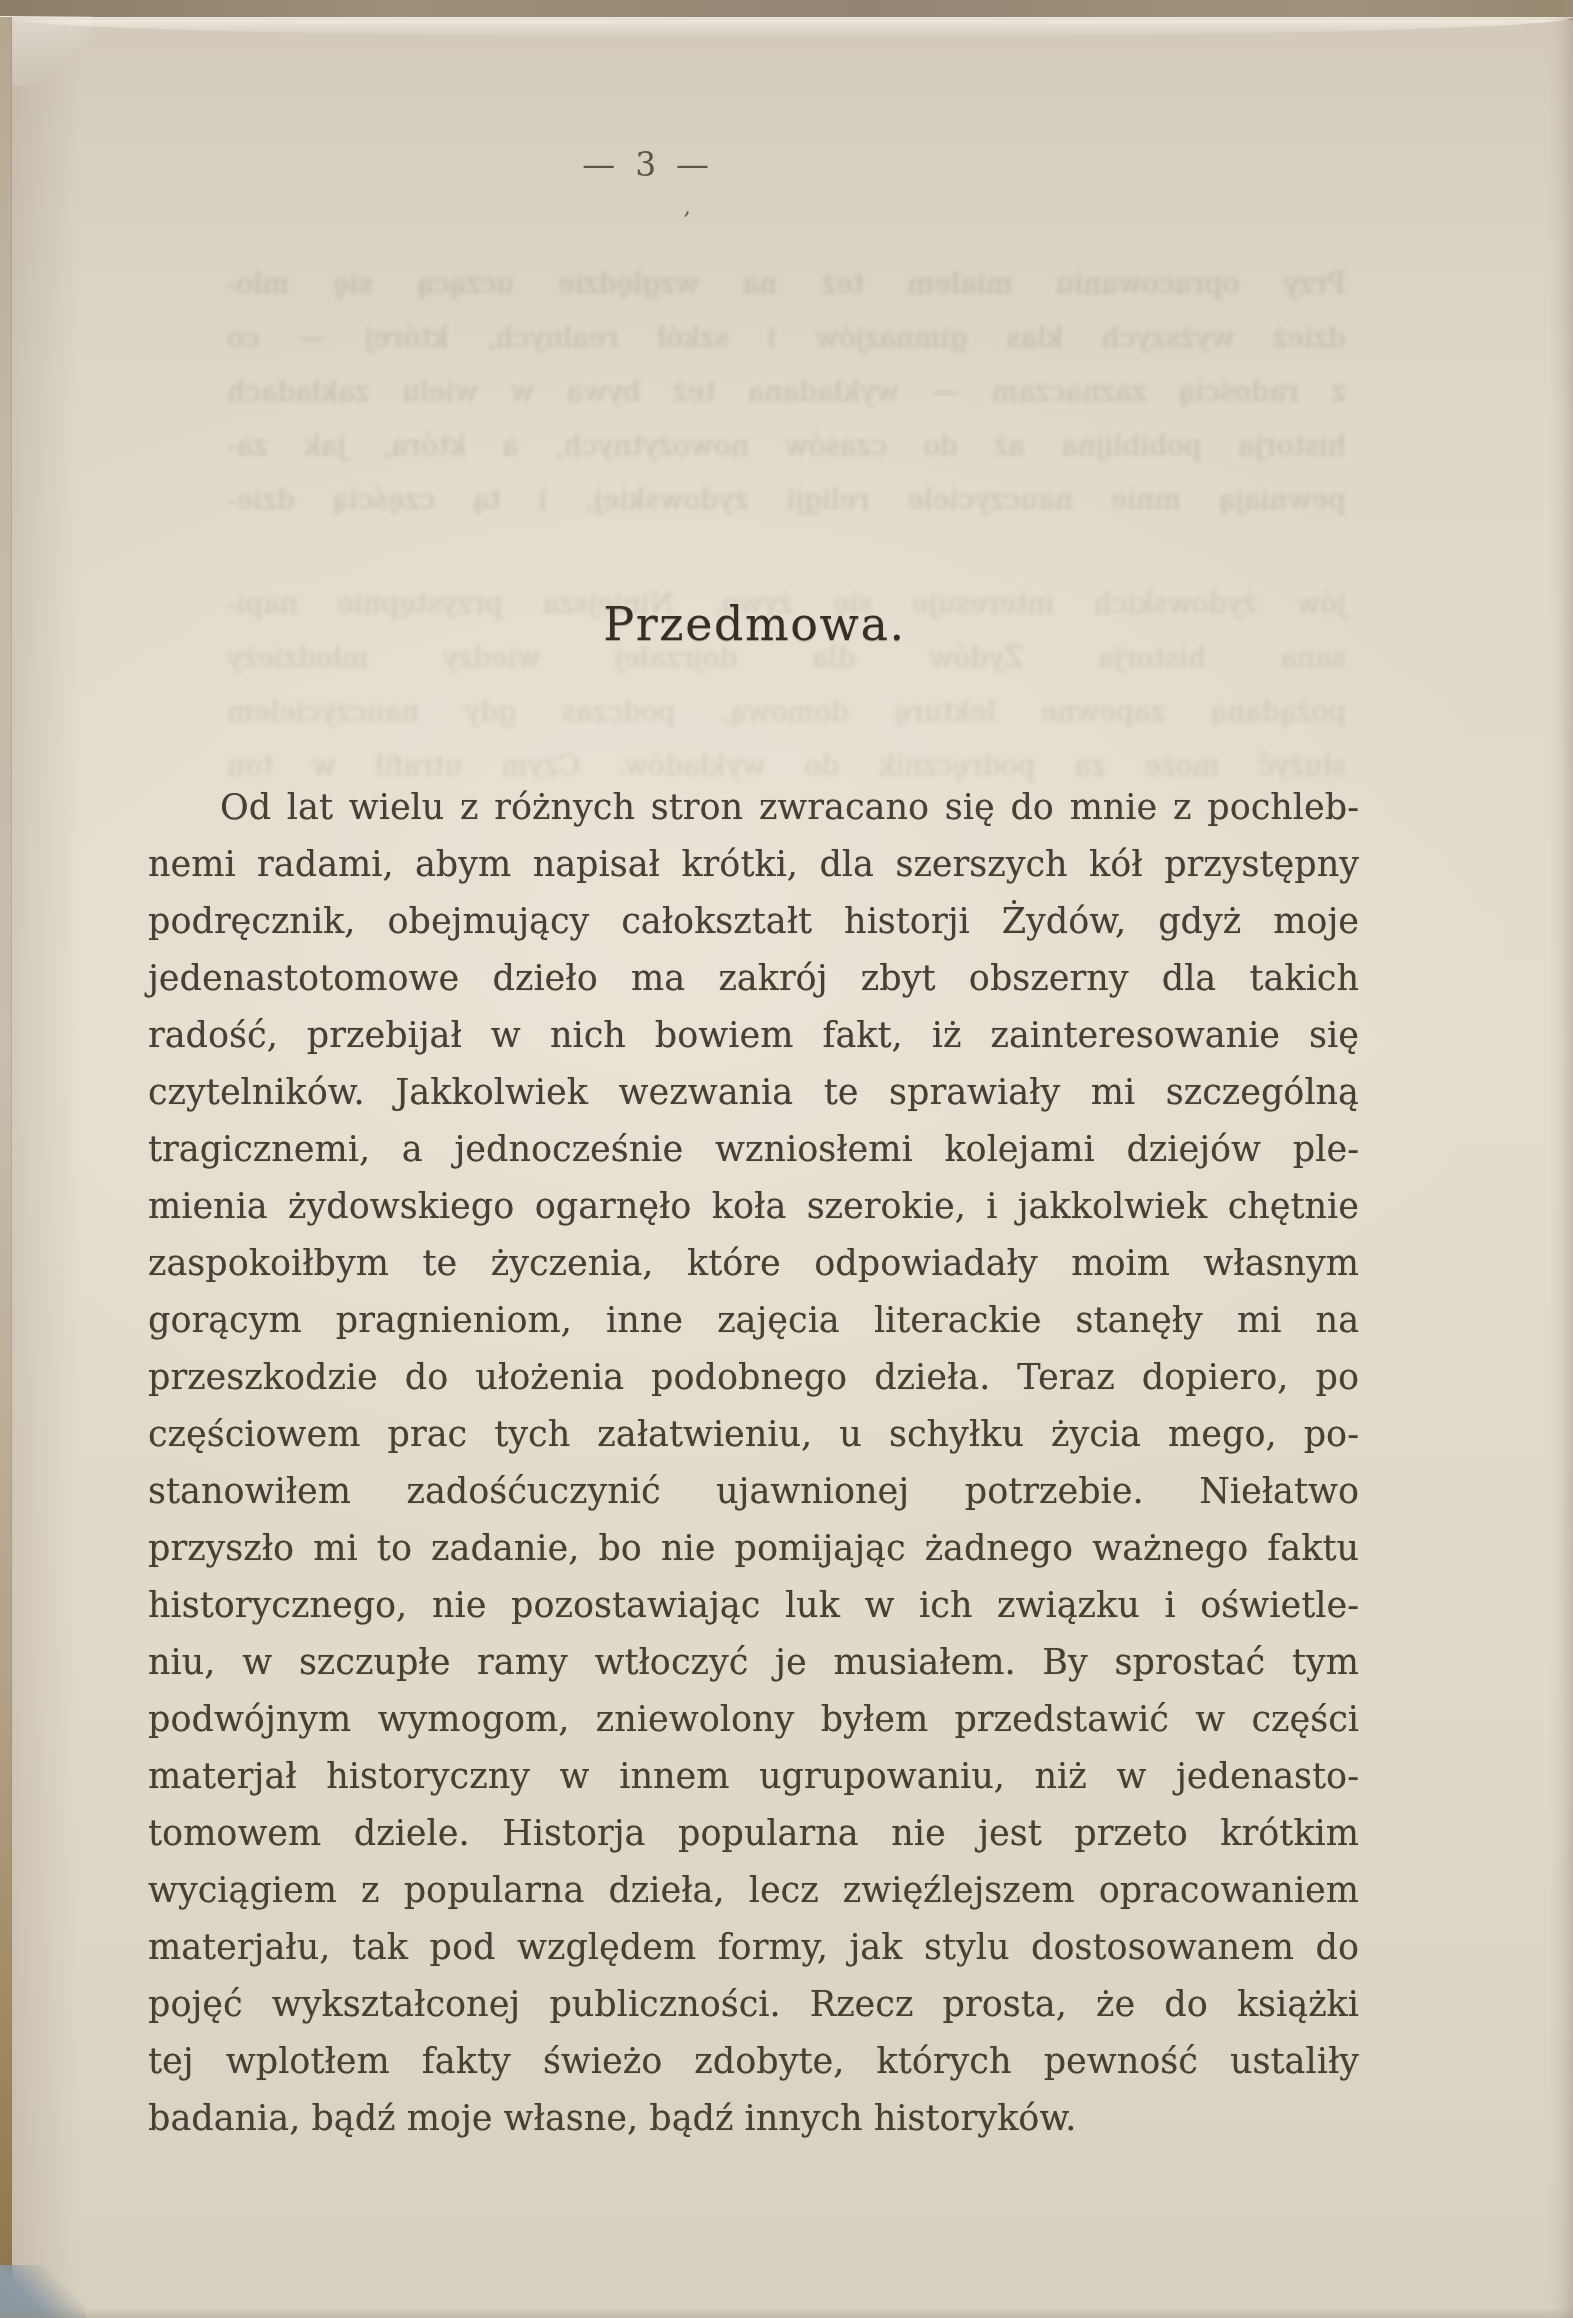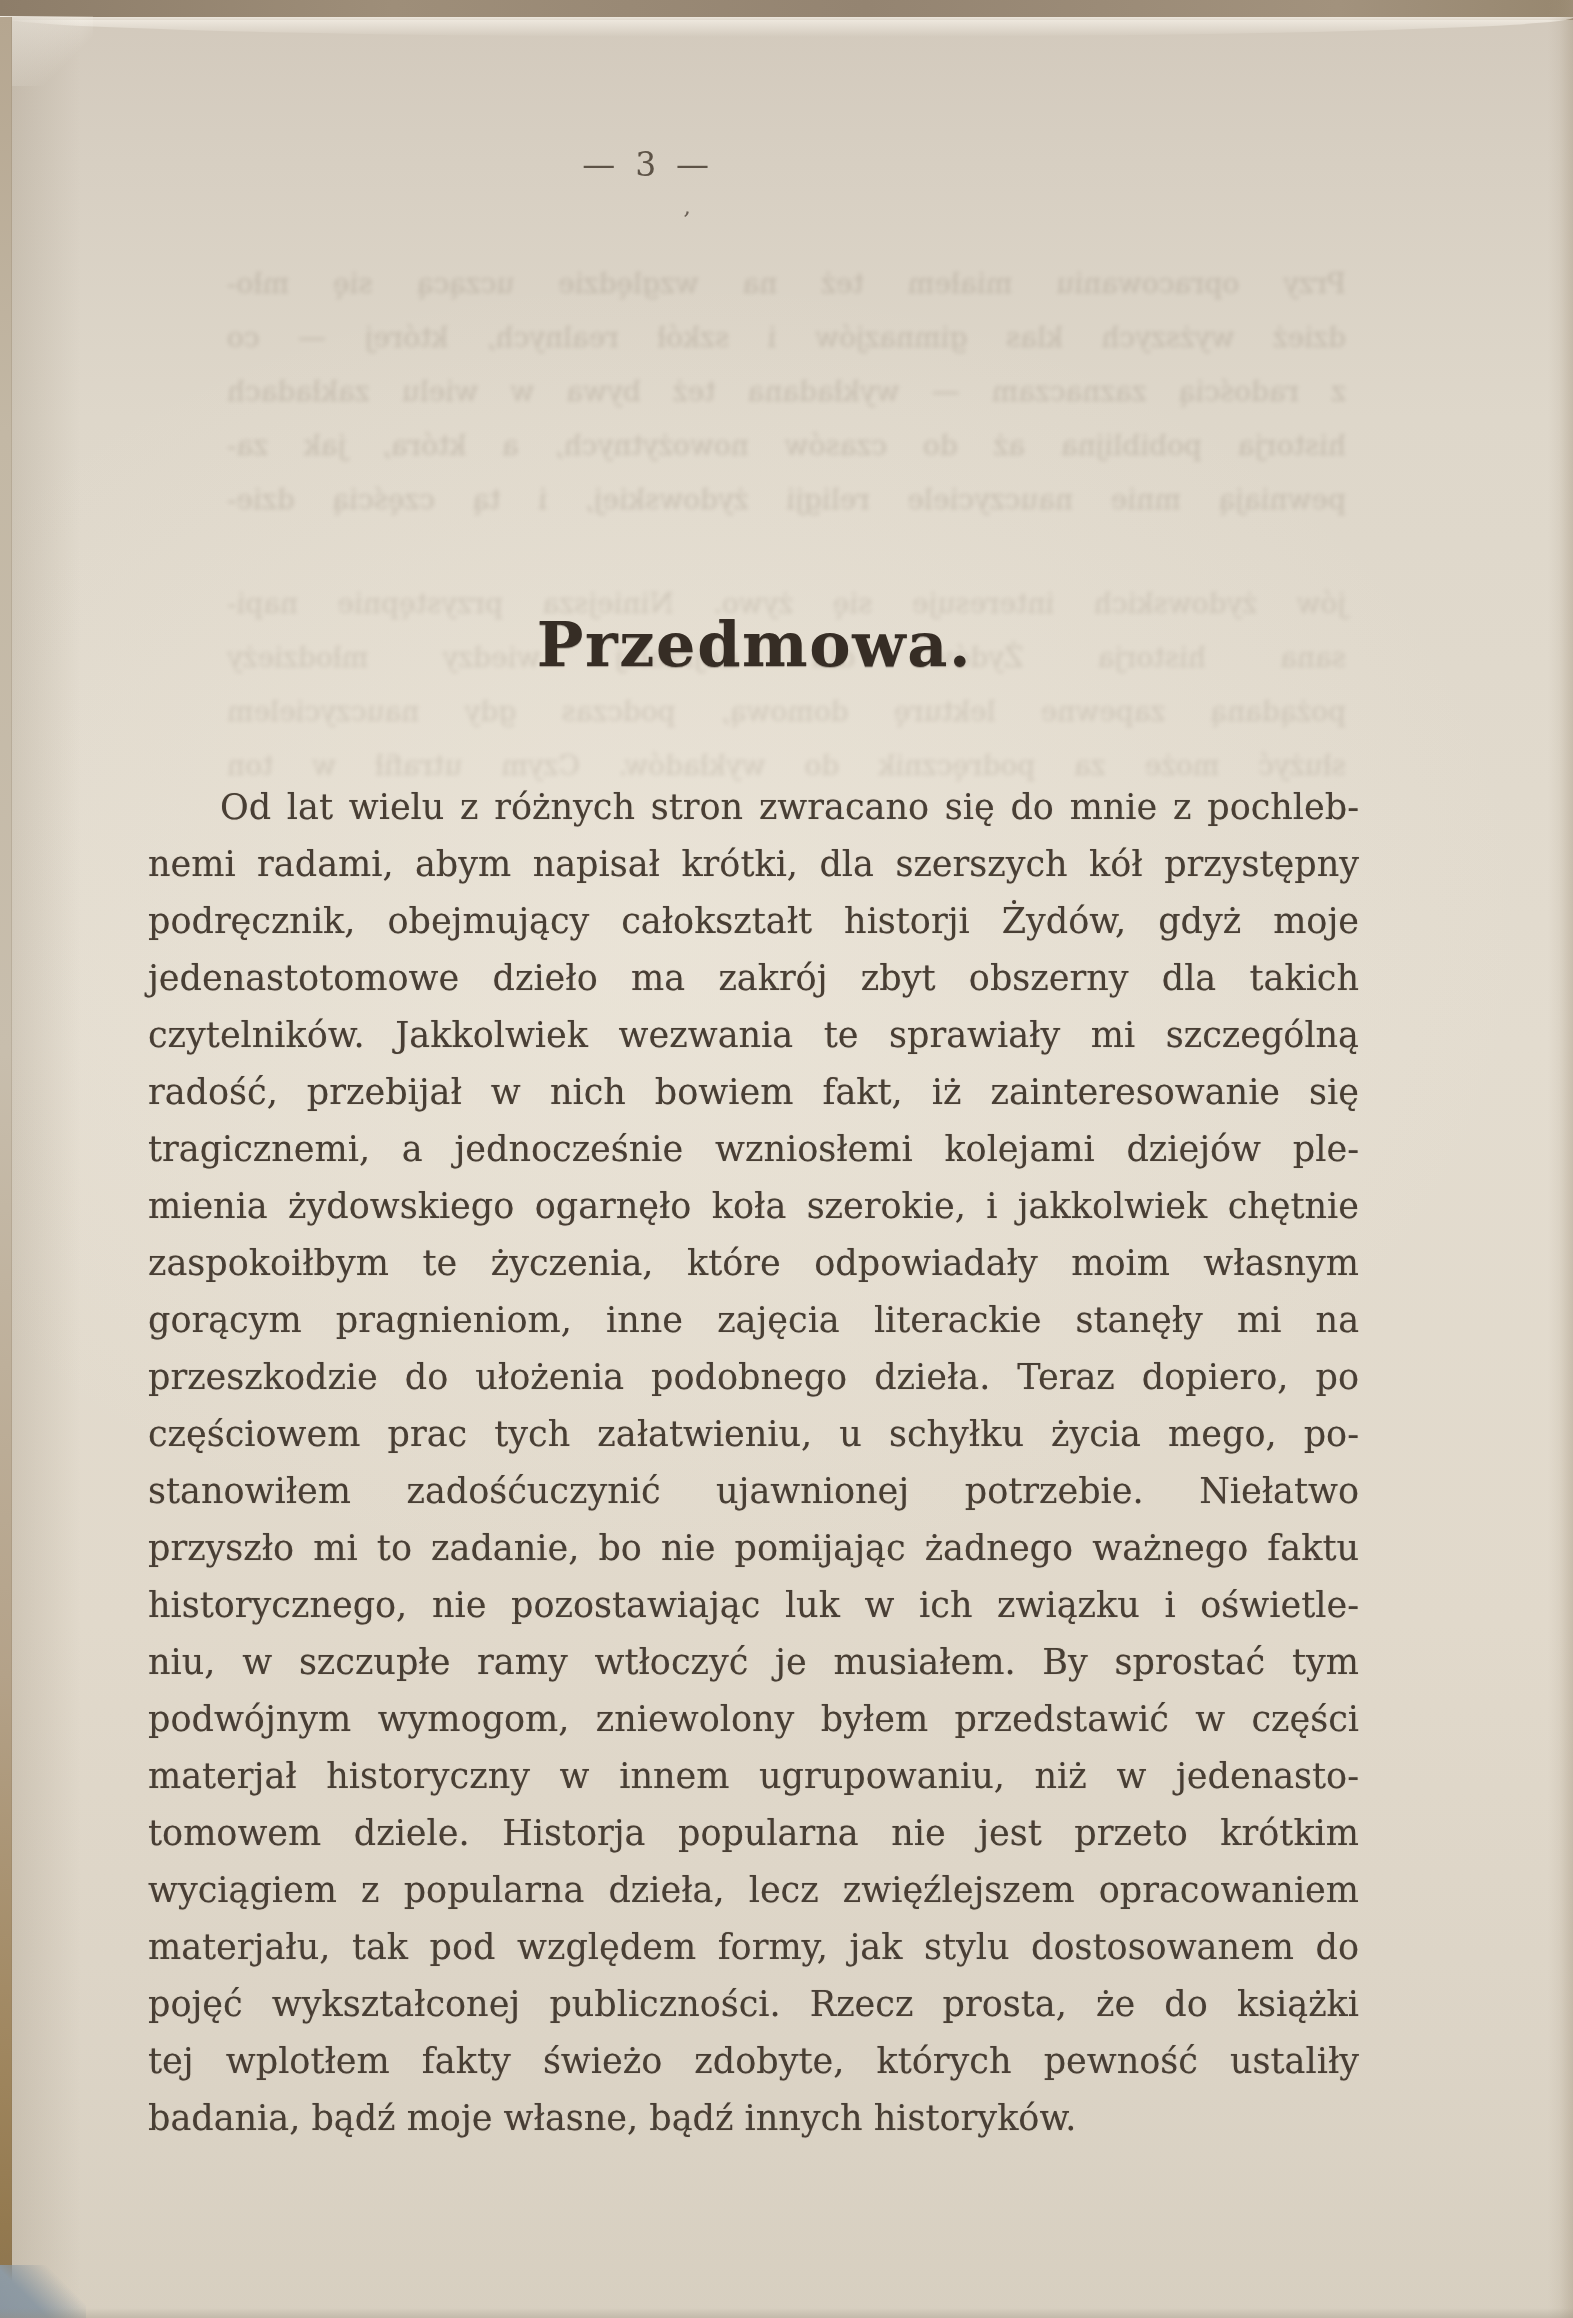--- a/index.html
+++ b/index.html
@@ -72,21 +72,21 @@
     text-align: center; font-size: 33px; color: #5d5347;
     letter-spacing: 4.7px;
   }
   .stray-mark {
     position: absolute; top: 207px; left: 682px;
     font-size: 23px; color: #6b6056; transform: rotate(8deg);
   }
   .preface-title {
     position: absolute; top: 566px; left: 148px; width: 1213px;
     text-align: center;
-    font-size: 62px; font-weight: bold; color: #362d25;
+    font-size: 46px; font-weight: normal; color: #362d25;
     letter-spacing: 1.6px;
     text-shadow: 0 0.8px 0.8px rgba(54,45,37,0.35);
     z-index: 3;
   }
   .preface-paragraph {
     position: absolute; top: 779px; left: 148px; width: 1211px;
     font-size: 35px; line-height: 57px; color: #483e34;
     text-shadow: 0 0 0.8px rgba(72,62,52,0.45);
     z-index: 3;
   }
@@ -123,22 +123,22 @@
   <div class="page-edge-bottom"></div>
 
   <div class="page-number">— 3 —</div>
   <div class="stray-mark">’</div>
   <h1 class="preface-title">Przedmowa.</h1>
   <div class="preface-paragraph">
       <div class="pline first">Od lat wielu z różnych stron zwracano się do mnie z pochleb-</div>
       <div class="pline">nemi radami, abym napisał krótki, dla szerszych kół przystępny</div>
       <div class="pline">podręcznik, obejmujący całokształt historji Żydów, gdyż moje</div>
       <div class="pline">jedenastotomowe dzieło ma zakrój zbyt obszerny dla takich</div>
+      <div class="pline">radość, przebijał w nich bowiem fakt, iż zainteresowanie się</div>
       <div class="pline">czytelników. Jakkolwiek wezwania te sprawiały mi szczególną</div>
-      <div class="pline">radość, przebijał w nich bowiem fakt, iż zainteresowanie się</div>
       <div class="pline">tragicznemi, a jednocześnie wzniosłemi kolejami dziejów ple-</div>
       <div class="pline">mienia żydowskiego ogarnęło koła szerokie, i jakkolwiek chętnie</div>
       <div class="pline">zaspokoiłbym te życzenia, które odpowiadały moim własnym</div>
       <div class="pline">gorącym pragnieniom, inne zajęcia literackie stanęły mi na</div>
       <div class="pline">przeszkodzie do ułożenia podobnego dzieła. Teraz dopiero, po</div>
       <div class="pline">częściowem prac tych załatwieniu, u schyłku życia mego, po-</div>
       <div class="pline">stanowiłem zadośćuczynić ujawnionej potrzebie. Niełatwo</div>
       <div class="pline">przyszło mi to zadanie, bo nie pomijając żadnego ważnego faktu</div>
       <div class="pline">historycznego, nie pozostawiając luk w ich związku i oświetle-</div>
       <div class="pline">niu, w szczupłe ramy wtłoczyć je musiałem. By sprostać tym</div>

